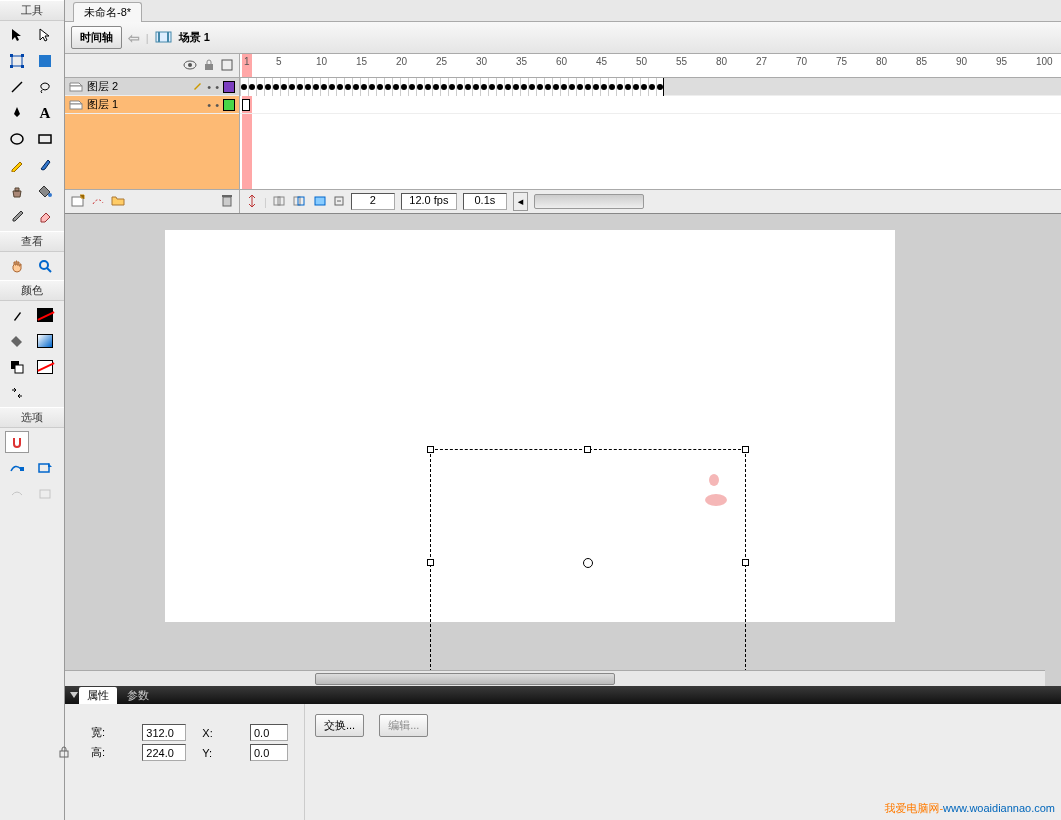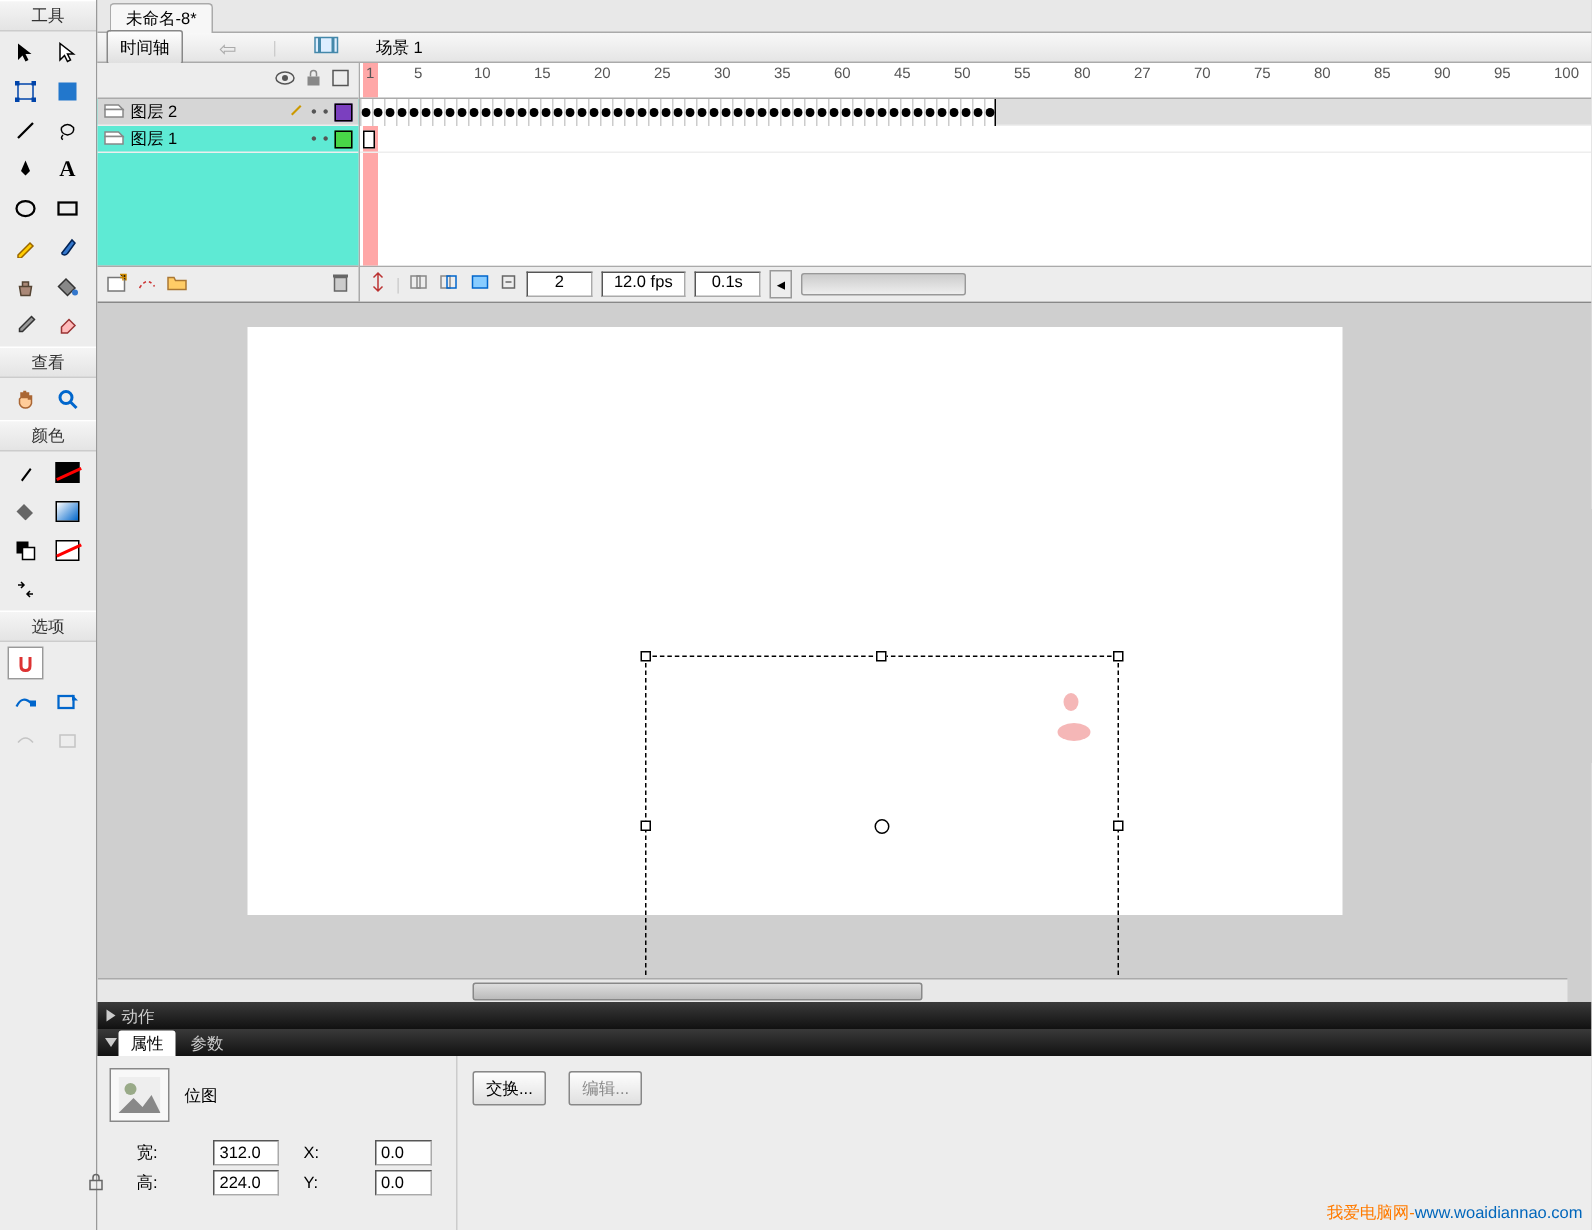--- a/index.html
+++ b/index.html
@@ -5,26 +5,26 @@
 * { box-sizing: border-box; margin: 0; padding: 0; font-family: "Microsoft YaHei", Tahoma, sans-serif; font-size: 11px; }
 body { background: #ededed; overflow: hidden; width: 1061px; height: 820px; position: relative; }
 .tools-panel { position: absolute; left: 0; top: 0; width: 65px; height: 820px; background: #ededed; border-right: 1px solid #999; }
 .panel-title { background: linear-gradient(#f5f5f5,#e4e4e4); border-bottom: 1px solid #ccc; border-top: 1px solid #fff; text-align: center; padding: 2px 0; color: #333; font-size: 11px; }
 .tool-grid { padding: 3px 5px; display: flex; flex-wrap: wrap; gap: 4px; }
 .tool-btn { width: 24px; height: 22px; display: flex; align-items: center; justify-content: center; border: 1px solid transparent; cursor: pointer; }
 .swatch { width: 16px; height: 14px; border: 1px solid #000; display: inline-block; }
 .main-area { position: absolute; left: 65px; top: 0; right: 0; bottom: 0; display: flex; flex-direction: column; }
 .doc-tab-bar { height: 22px; background: #e8e8e8; border-bottom: 1px solid #aaa; display: flex; align-items: flex-end; padding-left: 8px; }
 .doc-tab { background: #f7f7f7; border: 1px solid #aaa; border-bottom: none; padding: 2px 10px; border-radius: 3px 3px 0 0; margin-bottom: -1px; }
-.crumb-bar { height: 20px; background: linear-gradient(#f8f8f8,#e5e5e5); border-bottom: 1px solid #aaa; display: flex; align-items: center; padding: 0 6px; gap: 24px; }
+.crumb-bar { height: 32px; background: linear-gradient(#f8f8f8,#e5e5e5); border-bottom: 1px solid #aaa; display: flex; align-items: center; padding: 0 6px; gap: 6px; font-weight: bold; }
 .btn-frame { border: 1px solid #888; background: linear-gradient(#fefefe,#e0e0e0); padding: 3px 8px; border-radius: 2px; cursor: pointer; }
 .timeline-area { height: 160px; background: #ededed; border-bottom: 1px solid #888; display: flex; }
 .layer-col { width: 175px; border-right: 1px solid #aaa; display: flex; flex-direction: column; }
 .layer-head { height: 24px; border-bottom: 1px solid #aaa; background: #ededed; display: flex; align-items: center; justify-content: flex-end; gap: 7px; padding-right: 6px; }
-.layer-list { flex: 1; background: #5eead4; overflow: auto; }
+.layer-list { flex: 1; background: #fdba74; overflow: auto; }
 .layer-row { height: 18px; display: flex; align-items: center; padding: 0 4px; gap: 4px; border-bottom: 1px solid #eee; }
 .layer-row.selected { background: #d6d6d6; }
 .layer-bottom { height: 24px; border-top: 1px solid #aaa; display: flex; align-items: center; justify-content: space-between; padding: 0 6px; }
 .tl-col { flex: 1; display: flex; flex-direction: column; overflow: hidden; }
 .ruler { height: 24px; border-bottom: 1px solid #aaa; background: #fff; position: relative; overflow: hidden; }
 .ruler-tick { position: absolute; top: 2px; font-size: 10px; color: #555; }
 .frames-area { flex: 1; background: #fff; position: relative; overflow: hidden; }
 .frame-row { height: 18px; border-bottom: 1px solid #eee; position: relative; }
 .playhead { position: absolute; top: 0; width: 10px; height: 100%; background: rgba(255,80,80,0.5); left: 2px; pointer-events: none; }
 .keyframe-dot { position: absolute; width: 6px; height: 6px; background: #000; border-radius: 50%; top: 6px; }
@@ -490,43 +490,29 @@
 
       <div class="center-pt"></div>
       <div class="petal" style="width:10px;height:12px;right:26px;top:24px"></div>
       <div class="petal" style="width:22px;height:12px;right:18px;top:44px"></div>
     </div>
     <div class="scroll-h">
       <div style="position:absolute;left:250px;width:300px;top:2px;height:12px;background:linear-gradient(#ddd,#bbb);border:1px solid #888;border-radius:2px"></div>
     </div>
   </div>
 
-  <div class="actions-bar">
-    <span class="tri"></span>
-    <span>动作</span>
-  </div>
 
   <div class="props-tabbar">
     <span class="tri down"></span>
     <span class="ptab">属性</span>
     <span class="ptab inactive">参数</span>
   </div>
 
   <div class="props-body">
     <div class="props-left">
-      <div style="display:flex;gap:10px;align-items:center">
-        <div class="thumb">
-          <svg width="28" height="24">
-              <rect width="28" height="24" fill="#eee"></rect>
-              <circle cx="8" cy="8" r="4" fill="#9a8"></circle>
-              <path d="M0 24 L10 14 L16 20 L22 12 L28 24 Z" fill="#888"></path>
-            </svg>
-        </div>
-        <span>位图</span>
-      </div>
       <div style="position:relative">
         <span style="position:absolute;left:-14px;top:22px"><svg width="10" height="12">
               <rect x="1" y="5" width="8" height="6" fill="none" stroke="#666"></rect>
               <path d="M3 5 L3 3 Q3 1 5 1 Q7 1 7 3 L7 5" fill="none" stroke="#666"></path>
             </svg></span>
         <div class="dim-grid">
           <span>宽:</span>
           <input class="inset-input" value="312.0" style="">
           <span>X:</span>
           <input class="inset-input" style="width: 38px;" value="0.0">

